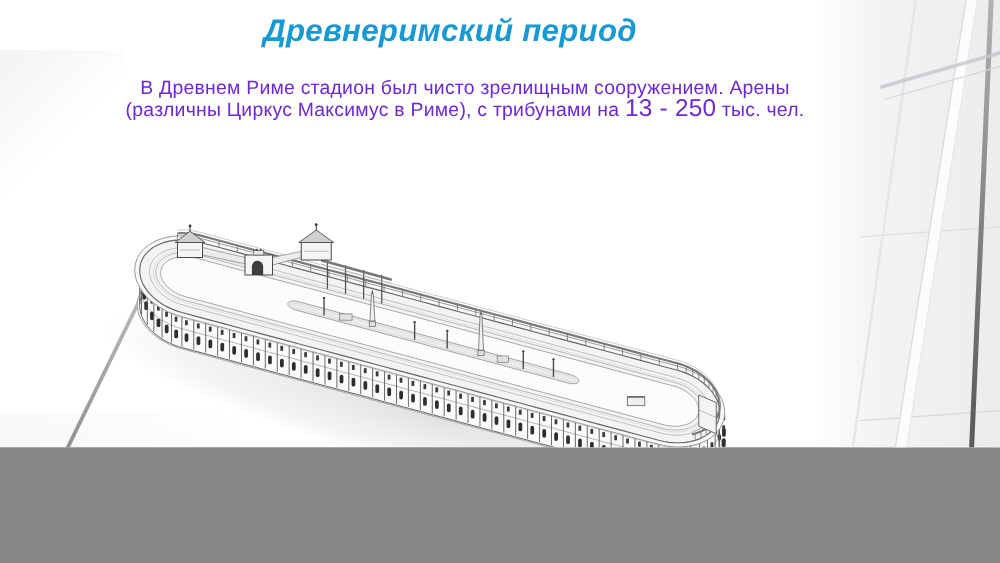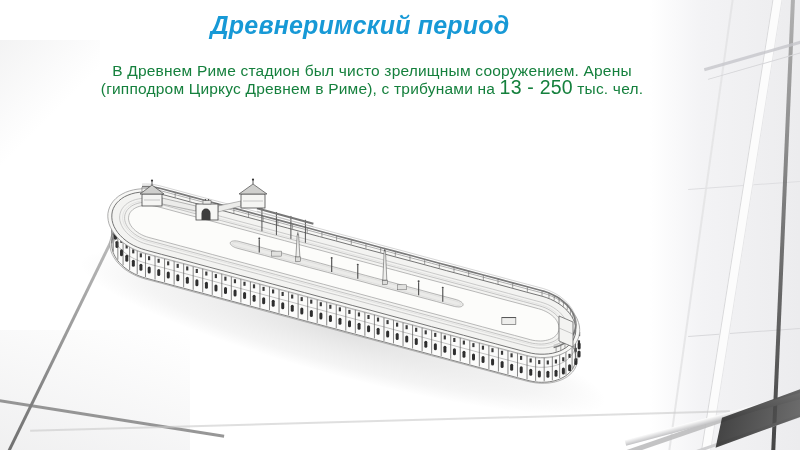--- a/index.html
+++ b/index.html
@@ -1,17 +1,17 @@
 <!DOCTYPE html>
 <html><head>
 <meta charset="utf-8">
 <style>
   html,body{margin:0;padding:0;background:#888;}
   .slide{
-    position:relative;width:800px;height:450px;overflow:hidden;
+    position:relative;width:800px;height:358px;overflow:hidden;
     background:#ffffff;font-family:"Liberation Sans","DejaVu Sans",sans-serif;
   }
   
   .bg{position:absolute;pointer-events:none;}
   .bg-right-panel{right:0;top:0;width:150px;height:450px;
     background:linear-gradient(90deg,rgba(243,243,245,0) 0%,#f3f3f5 35%,#ececee 100%);}
   .bg-mullion-bright{left:736px;top:-20px;width:8px;height:500px;background:#fcfcfc;
     border-left:1px solid #d9d9db;border-right:1px solid #e6e6e8;transform:rotate(9deg);}
   .bg-mullion-faint{left:700px;top:-10px;width:2px;height:470px;background:#e2e2e4;
     transform:rotate(8deg);opacity:.8;}
@@ -67,23 +67,23 @@
   <div class="bg bg-beam-steep"></div>
   <div class="bg bg-beam-shallow"></div>
   <div class="bg bg-ground-line"></div>
   <div class="bg bg-br-beam-1"></div>
   <div class="bg bg-br-beam-2"></div>
   <div class="bg bg-br-beam-3"></div>
   <div class="bg bg-br-wedge"></div>
 
   <div class="title" style="color: rgb(23, 153, 214);">Древнеримский период</div>
 
-  <div class="body-text" style="color: #15803d;">
+  <div class="body-text" style="color: #6d28d9;">
     <div><span>В Древнем Риме стадион был чисто зрелищным сооружением. Арены</span></div>
-    <div><span>(гипподром Циркус Древнем в Риме), с трибунами на </span><span class="num">13 - 250</span><span> тыс. чел.</span></div>
+    <div><span>(различны Циркус Максимус в Риме), с трибунами на </span><span class="num">13 - 250</span><span> тыс. чел.</span></div>
   </div>
 
   <svg id="stadium-svg" class="illustration" viewBox="0 0 610 265">
       <defs>
         <radialGradient id="shg">
           <stop offset="0%" stop-color="rgba(90,90,90,0.18)"></stop>
           <stop offset="75%" stop-color="rgba(120,120,120,0.08)"></stop>
           <stop offset="100%" stop-color="rgba(120,120,120,0)"></stop>
         </radialGradient>
       </defs>

